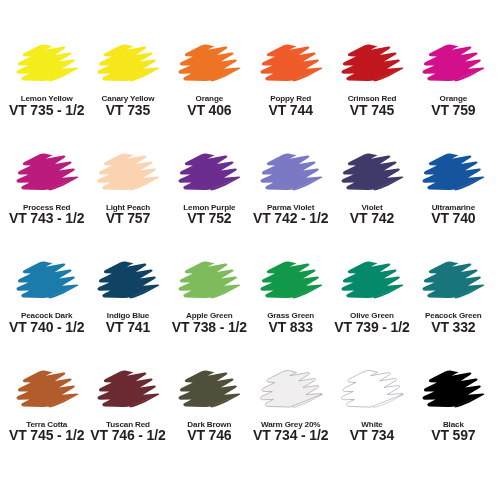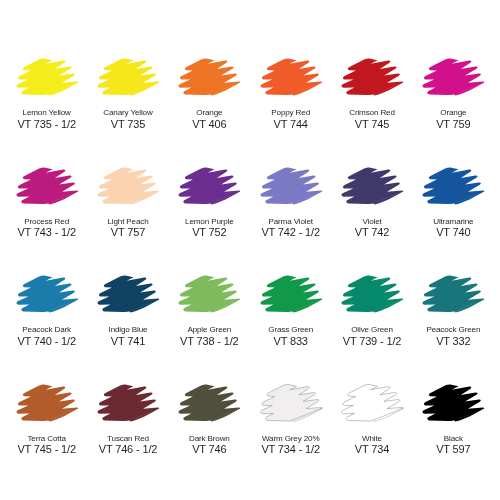--- a/index.html
+++ b/index.html
@@ -25,21 +25,22 @@
     grid-template-columns: repeat(6, 1fr);
     grid-template-rows: repeat(4, 1fr);
     column-gap: 0px;
     row-gap: 0px;
   }
 
   .swatch-cell {
     display: flex;
     flex-direction: column;
     align-items: center;
-    justify-content: center;
+    justify-content: flex-start;
+    font-weight: bold;
   }
 
   .stroke-wrap {
     width: 74px;
     height: 56px;
     display: flex;
     align-items: center;
     justify-content: center;
   }
   .stroke-wrap svg {
@@ -52,21 +53,21 @@
   .swatch-label {
     margin-top: 1px;
     font-size: 8.1px;
     line-height: 11.5px;
     text-align: center;
     letter-spacing: -0.15px;
     white-space: nowrap;
     color: #231f20;
   }
   .swatch-code {
-    font-size: 11px;
+    font-size: 14px;
     line-height: 11.5px;
     text-align: center;
     letter-spacing: -0.15px;
     white-space: nowrap;
     color: #231f20;
   }
 </style>
 </head>
 <body>
 

